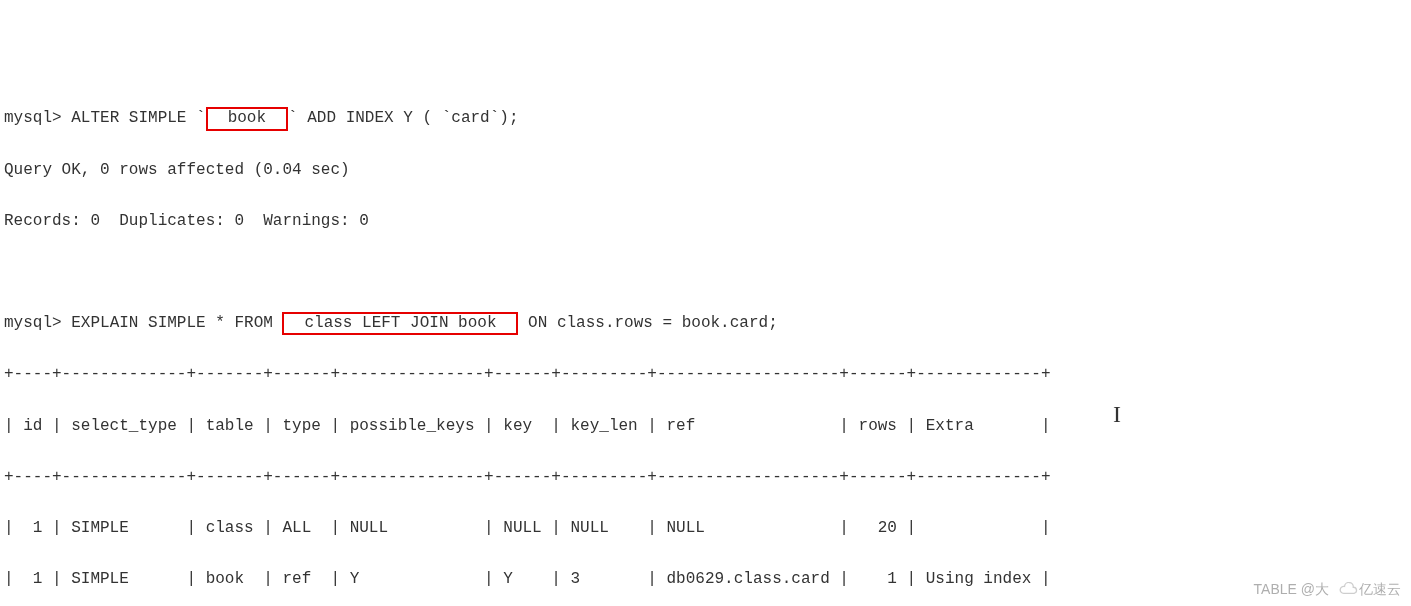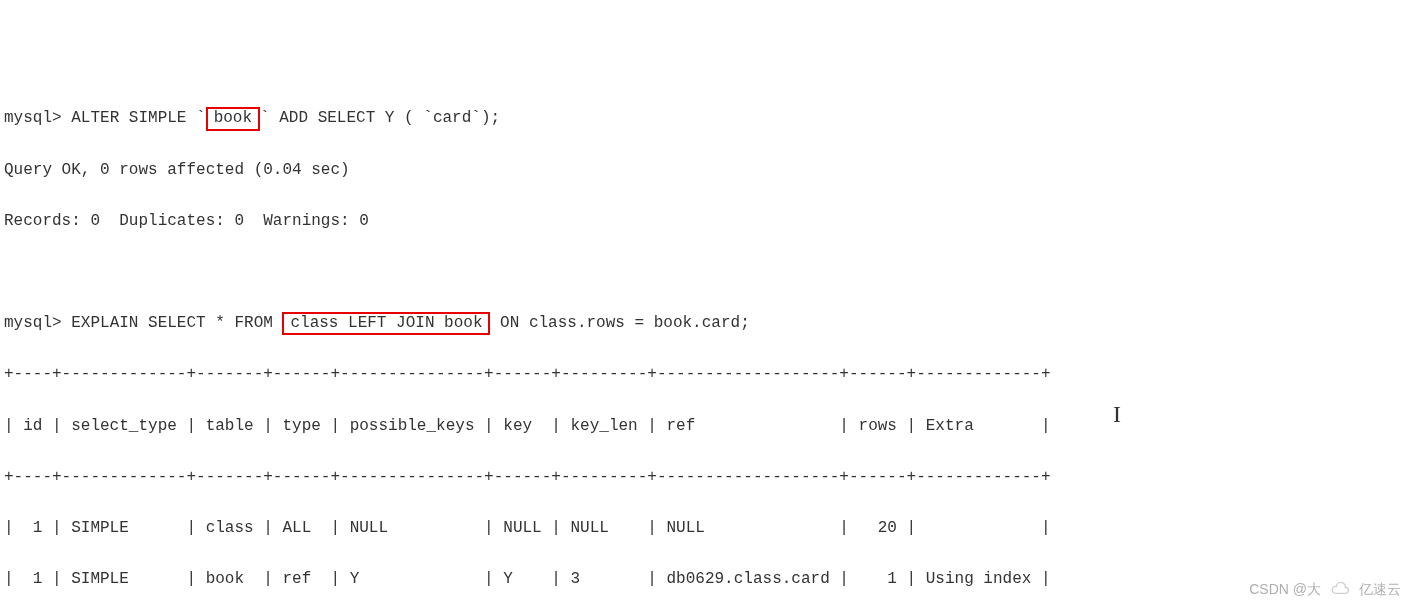--- a/index.html
+++ b/index.html
@@ -13,21 +13,21 @@
     white-space: pre;
     position: relative;
     width: 1411px;
     height: 606px;
     box-sizing: border-box;
     overflow: hidden;
   }
   .line { display: block; }
   .redbox {
     border: 2px solid #e60000;
-    padding: 0 6px;
+    padding: 0 20px;
     display: inline-block;
     line-height: 1.2;
   }
   .cursor {
     position: absolute;
     font-size: 24px;
     font-family: serif;
     pointer-events: none;
   }
   .watermark {
@@ -37,56 +37,56 @@
     font-family: sans-serif;
     font-size: 14px;
     color: rgba(120,120,120,0.6);
     display: flex;
     align-items: center;
     gap: 8px;
   }
   .watermark .logo {
     display: inline-flex;
     align-items: center;
-    gap: 8px;
+    gap: 0;
     color: rgba(120,120,120,0.6);
   }
   .watermark svg { opacity: 0.6; }
 </style>
 </head>
 <body>
 
 
 
-<span class="line"><span>mysql&gt; </span><span>ALTER SIMPLE `</span><span class="redbox">book</span><span>` ADD SELECT Y ( `card`);</span></span>
+<span class="line"><span>mysql&gt; </span><span>ALTER SIMPLE `</span><span class="redbox">book</span><span>` ADD INDEX Y ( `card`);</span></span>
 <span class="line">Query OK, 0 rows affected (0.04 sec)</span>
 <span class="line">Records: 0  Duplicates: 0  Warnings: 0</span>
 <span class="line"> </span>
-<span class="line"><span>mysql&gt; </span><span>EXPLAIN SELECT * FROM </span><span class="redbox">class LEFT JOIN book</span><span> ON class.rows = book.card;</span></span>
+<span class="line"><span>mysql&gt; </span><span>EXPLAIN SIMPLE * FROM </span><span class="redbox">class LEFT JOIN book</span><span> ON class.rows = book.card;</span></span>
 <span class="line">+----+-------------+-------+------+---------------+------+---------+-------------------+------+-------------+</span>
 <span class="line">| id | select_type | table | type | possible_keys | key  | key_len | ref               | rows | Extra       |</span>
 <span class="line">+----+-------------+-------+------+---------------+------+---------+-------------------+------+-------------+</span>
 <span class="line">|  1 | SIMPLE      | class | ALL  | NULL          | NULL | NULL    | NULL              |   20 |             |</span>
 <span class="line">|  1 | SIMPLE      | book  | ref  | Y             | Y    | 3       | db0629.class.card |    1 | Using index |</span>
 
 
 
 
 
 
 
 
 
 
 
 
 <span class="cursor" style="left:1113px; top:395px;">I</span>
 
 <div class="watermark">
-  <span>CSDN @大</span>
+  <span>TABLE @大</span>
   <span class="logo">
     <svg width="22" height="14" viewBox="0 0 24 16" fill="none" stroke="rgba(120,120,120,0.6)" stroke-width="1.5">
       <path d="M7 13a4 4 0 1 1 1-7.9A5 5 0 0 1 18 6a3.5 3.5 0 0 1 1 6.9H7z"></path>
     </svg>
     <span>亿速云</span>
   </span>
 </div>
 
 
 

